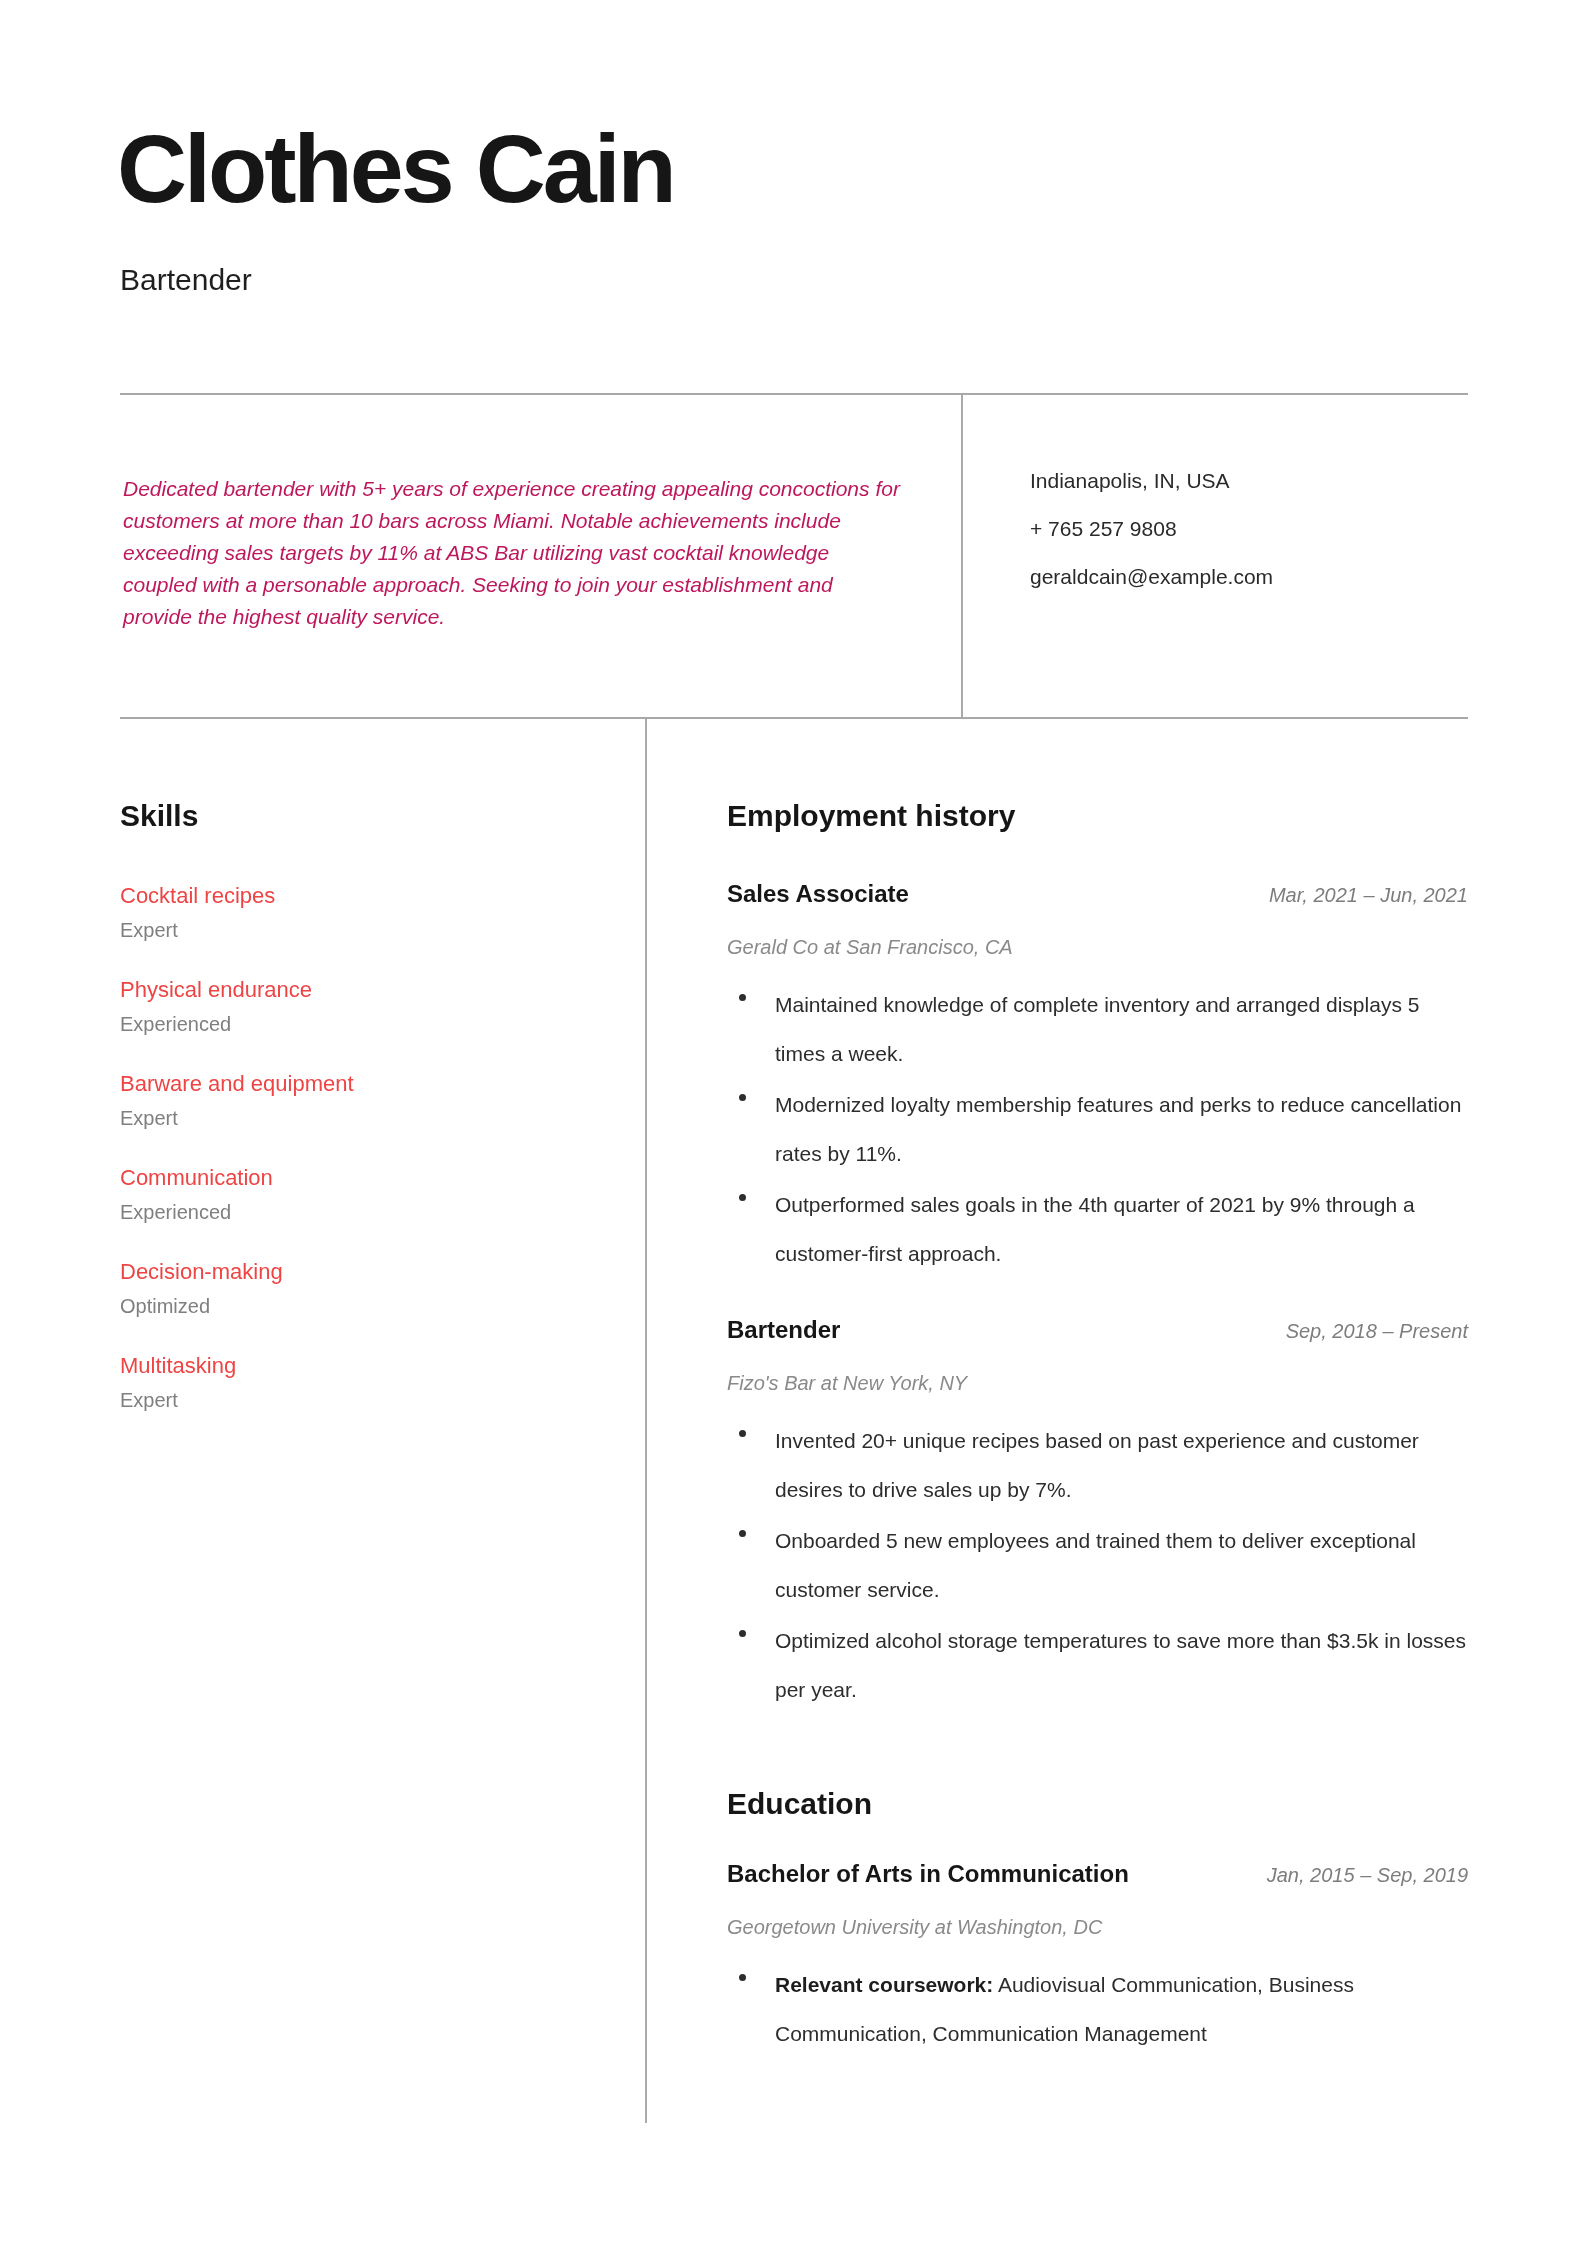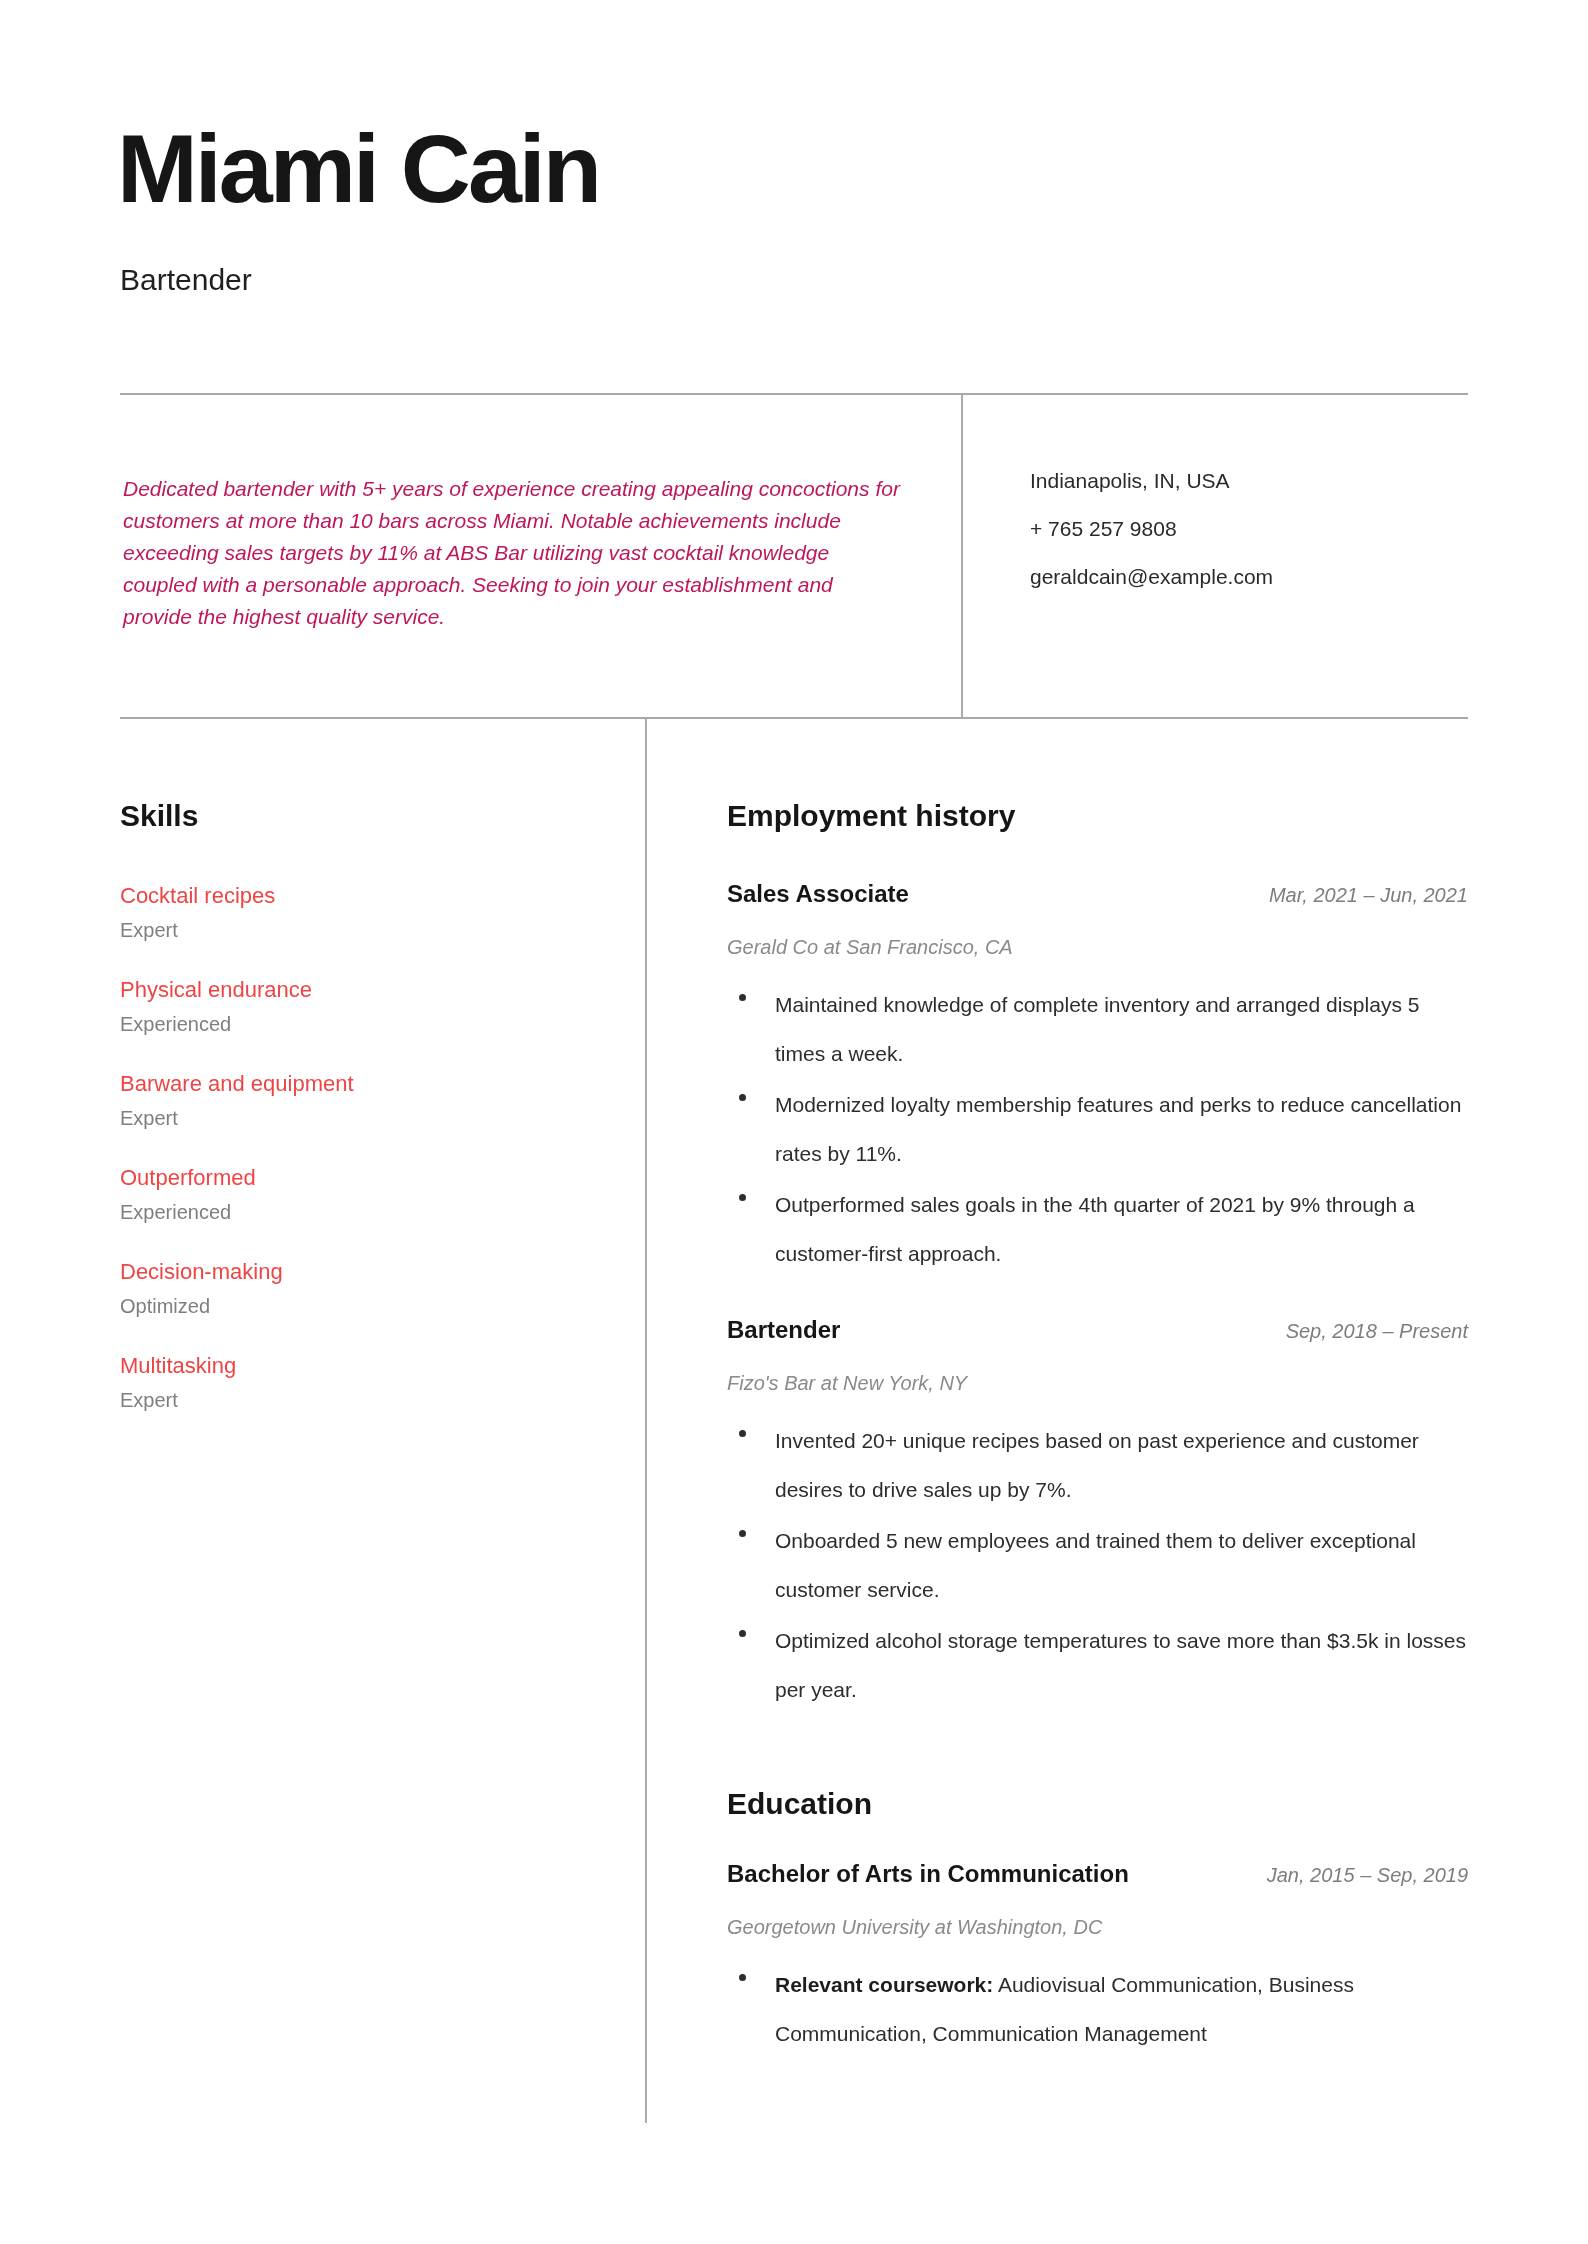--- a/index.html
+++ b/index.html
@@ -161,21 +161,21 @@
   .job-2 { margin-top: 36px; }
   .edu-section { margin-top: 70px; }
   .edu-heading { margin-bottom: 34px; }
   .bold-inline { font-weight: bold; color: #1d1d1d; }
 </style>
 </head>
 <body>
 
 <div class="page">
 
-  <h1 class="name">Miami Cain</h1>
+  <h1 class="name">Clothes Cain</h1>
   <div class="subtitle">Bartender</div>
 
   <div class="rule-h rule-top"></div>
   <div class="rule-v rule-head-v"></div>
   <div class="rule-h rule-mid"></div>
   <div class="rule-v rule-main-v"></div>
 
   <p class="summary">Dedicated bartender with 5+ years of experience creating appealing concoctions for customers at more than 10 bars across Miami. Notable achievements include exceeding sales targets by 11% at ABS Bar utilizing vast cocktail knowledge coupled with a personable approach. Seeking to join your establishment and provide the highest quality service.</p>
 
   <div class="contact">
@@ -193,21 +193,21 @@
       </div>
       <div class="skill-item">
         <div class="skill-name">Physical endurance</div>
         <div class="skill-level">Experienced</div>
       </div>
       <div class="skill-item">
         <div class="skill-name">Barware and equipment</div>
         <div class="skill-level">Expert</div>
       </div>
       <div class="skill-item">
-        <div class="skill-name">Outperformed</div>
+        <div class="skill-name">Communication</div>
         <div class="skill-level">Experienced</div>
       </div>
       <div class="skill-item">
         <div class="skill-name">Decision-making</div>
         <div class="skill-level">Optimized</div>
       </div>
       <div class="skill-item">
         <div class="skill-name">Multitasking</div>
         <div class="skill-level">Expert</div>
       </div>

